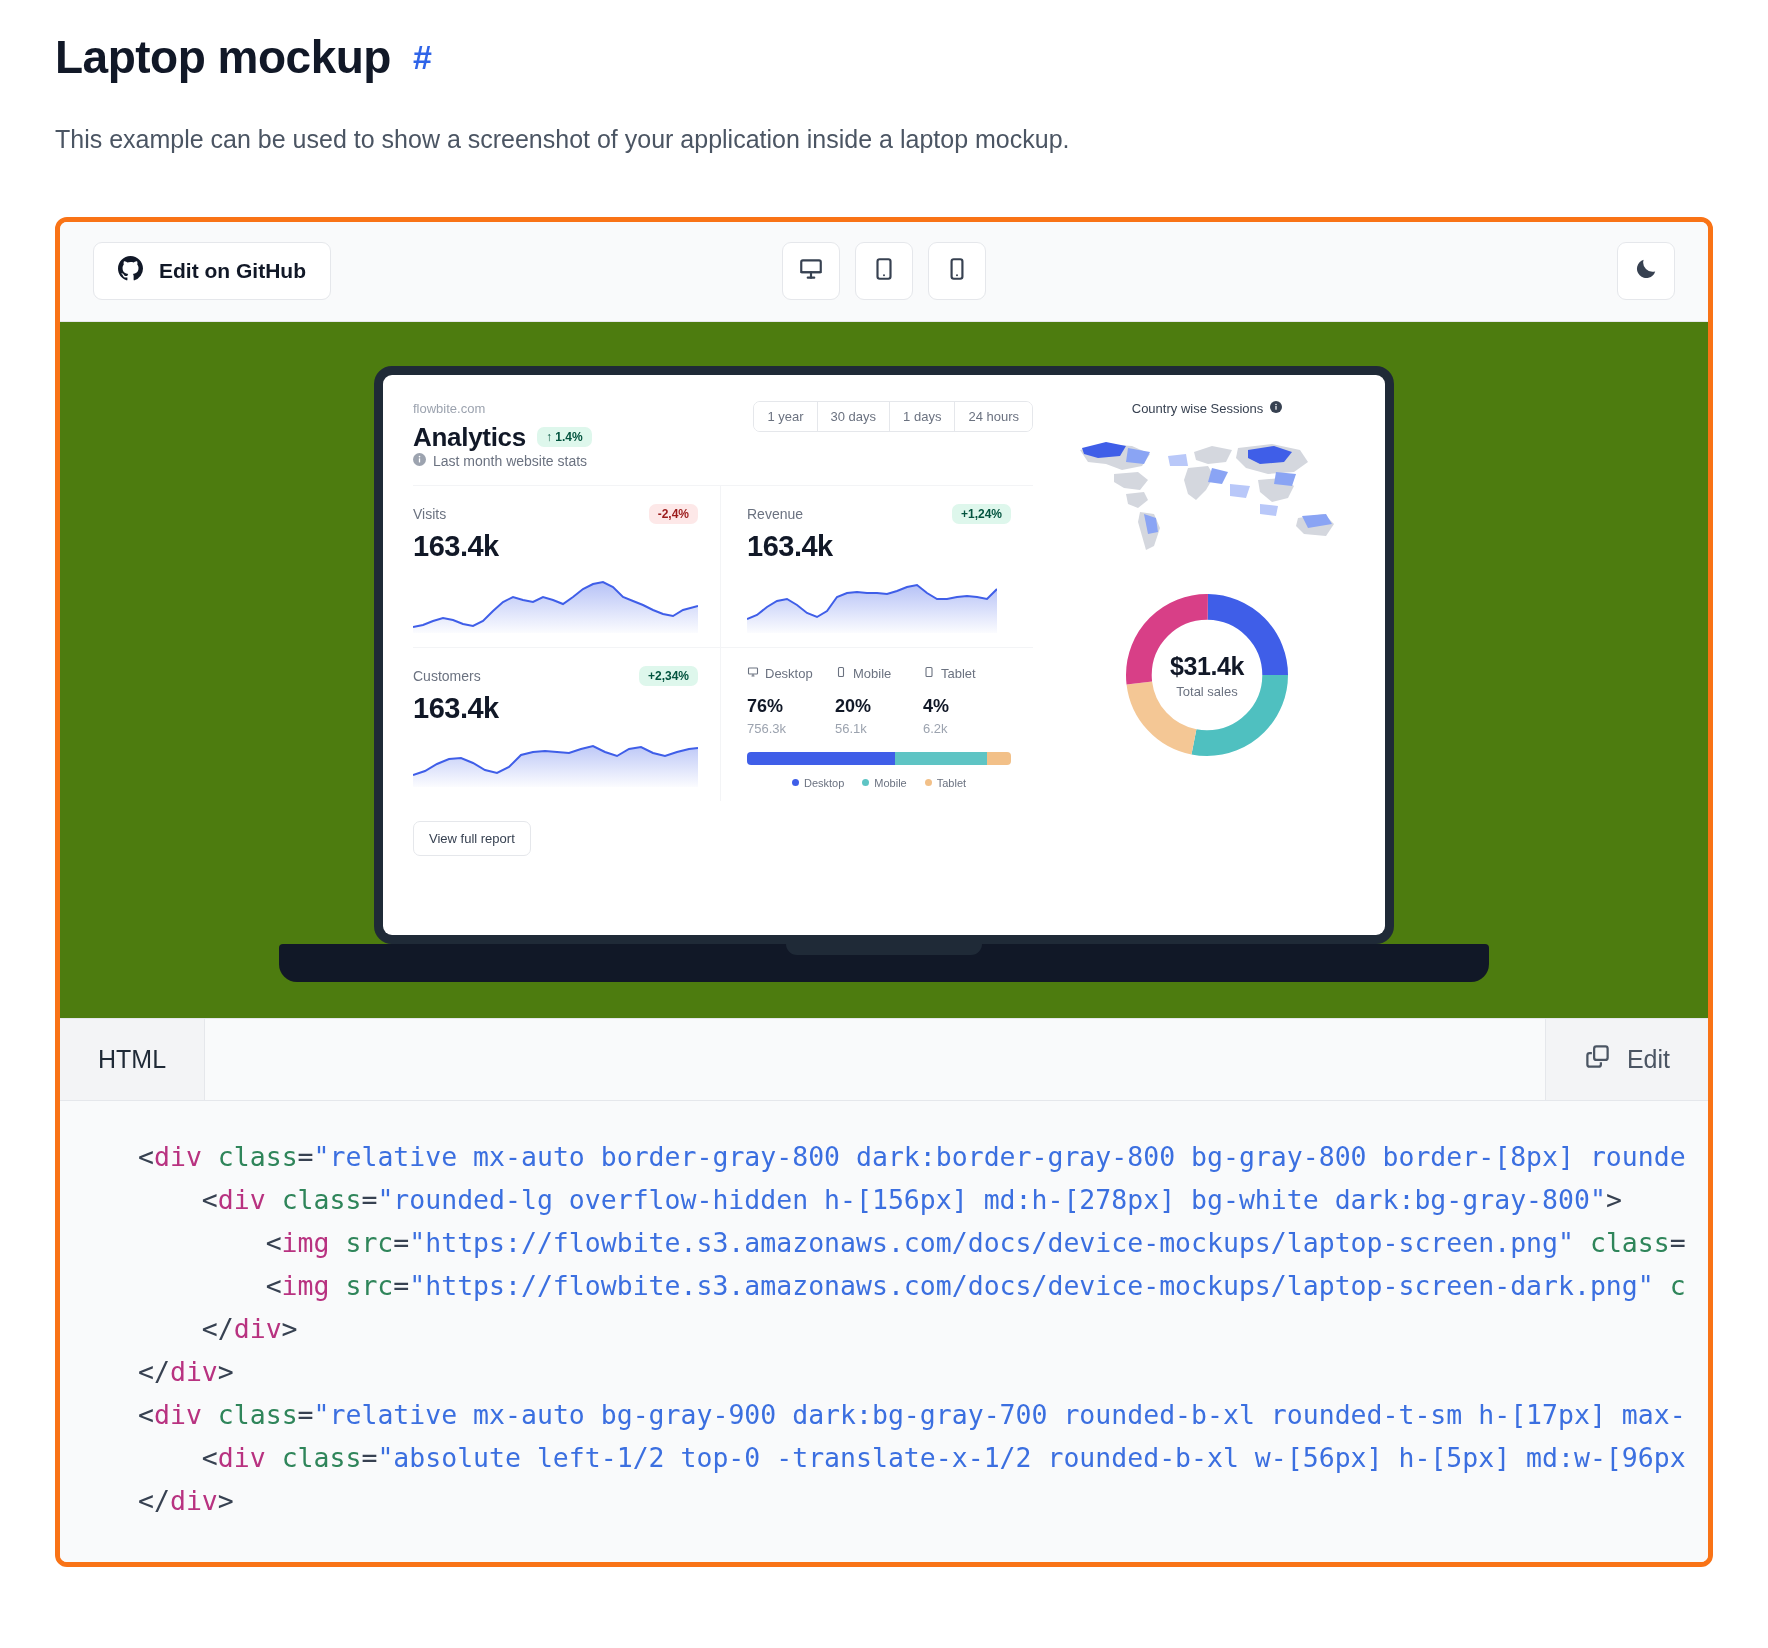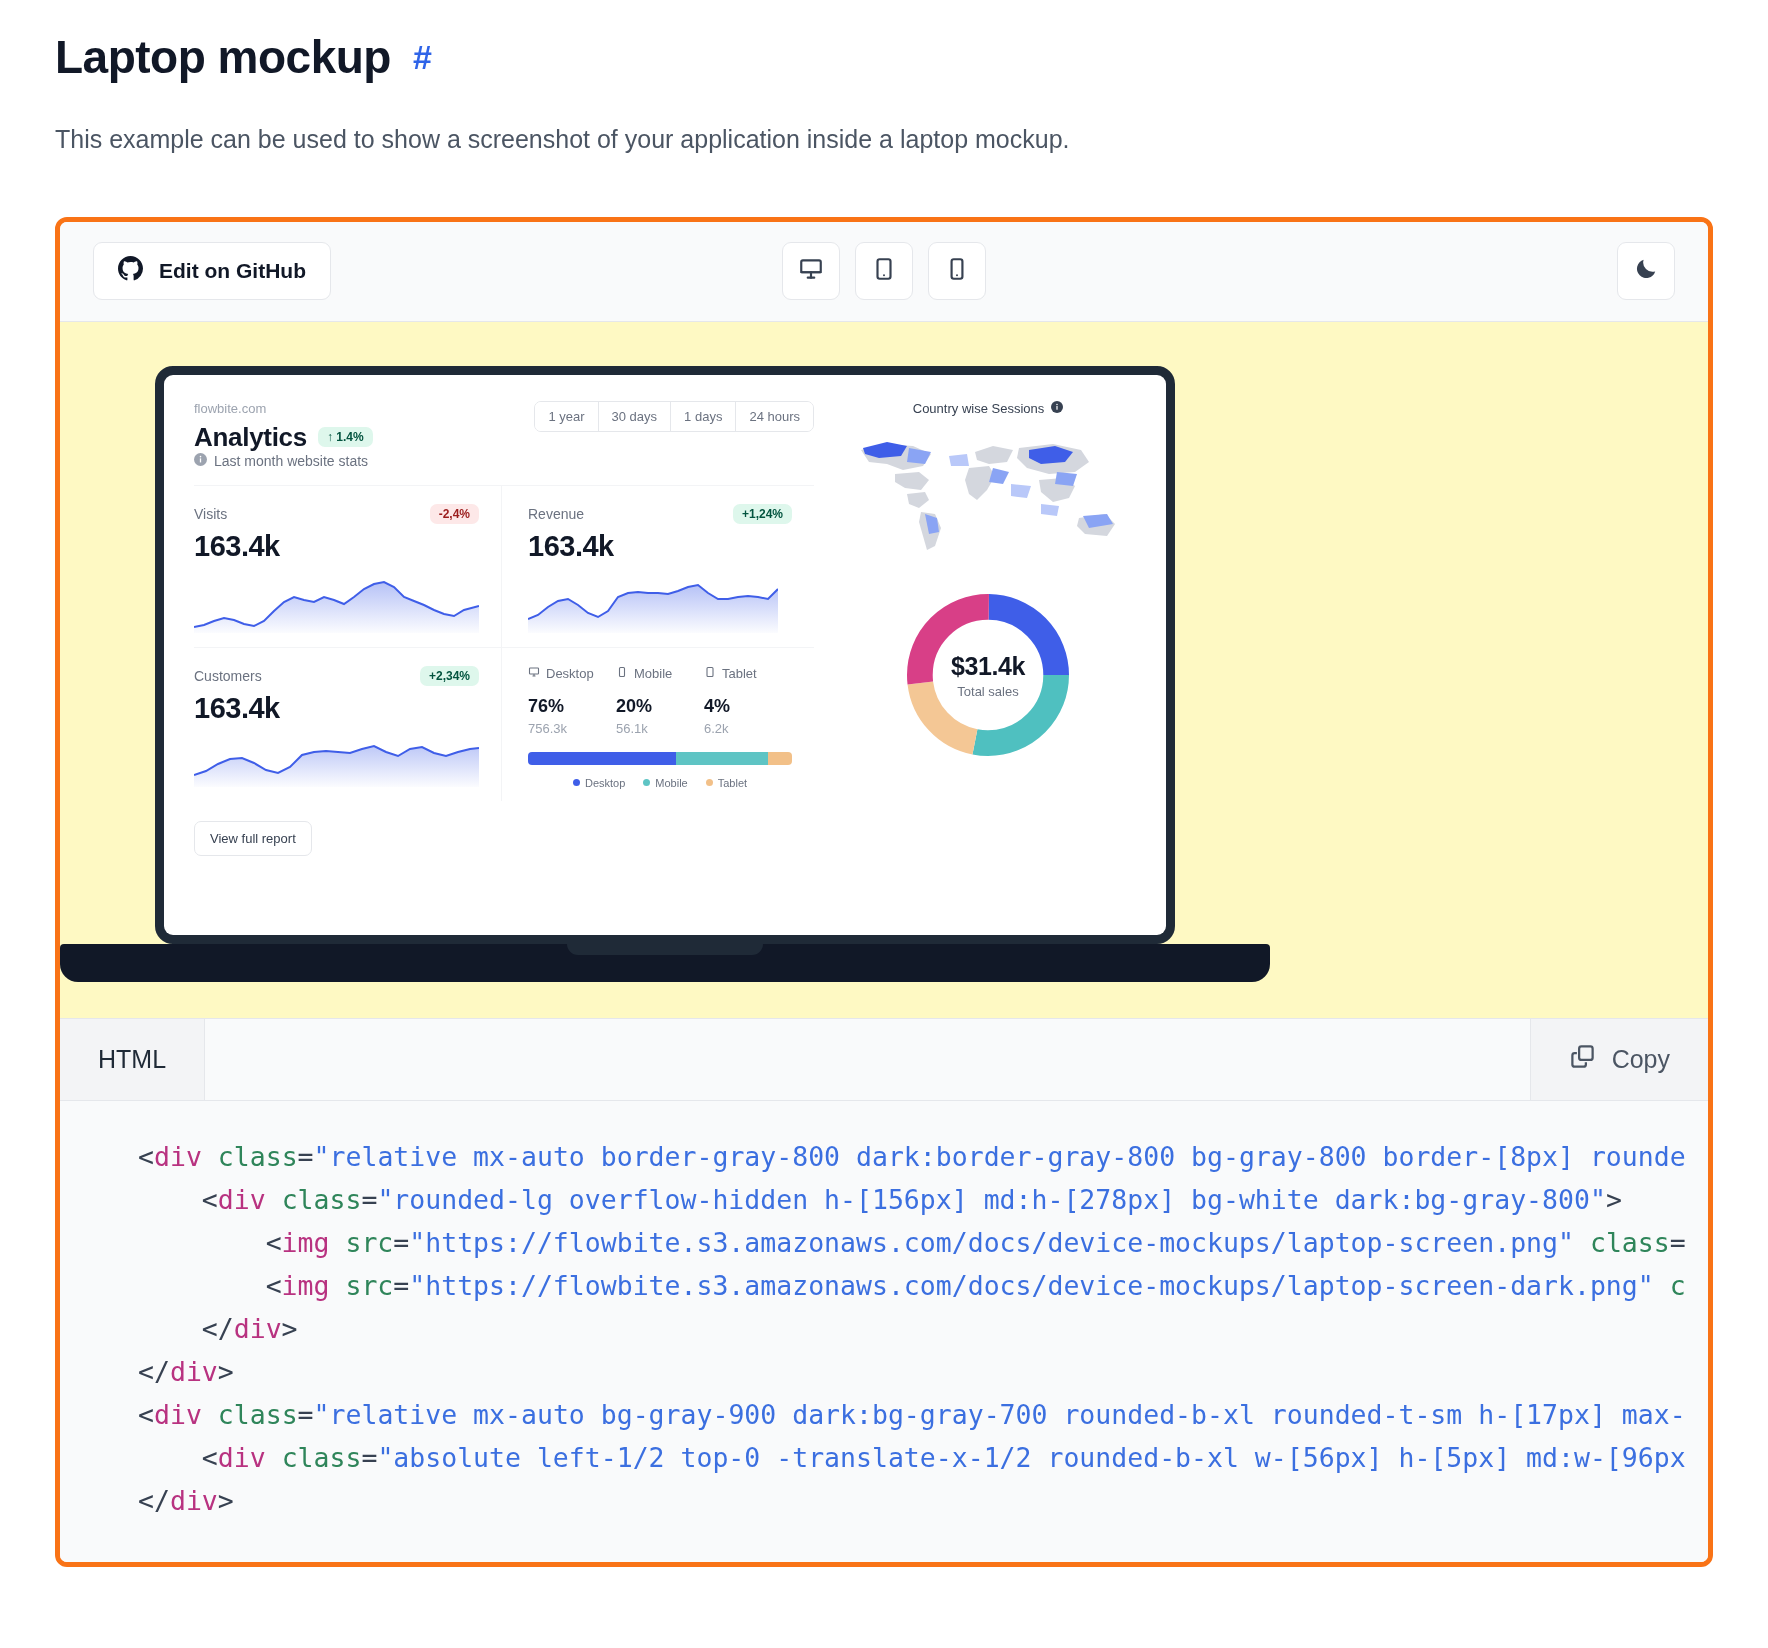--- a/index.html
+++ b/index.html
@@ -49,23 +49,23 @@
   .icon-btn {
     width:58px; height:58px;
     background:#ffffff; border:1px solid #e5e7eb; border-radius:9px;
     display:flex; align-items:center; justify-content:center;
     cursor:pointer;
   }
   .dark-btn { position:absolute; right:33px; }
 
   
   .stage {
-    background:#fef9c3;
+    background:#4d7c0f;
     padding:44px 0 36px 0;
-    display:flex; justify-content:flex-start;
+    display:flex; justify-content:center;
   }
   .laptop { width:1210px; }
   .lid {
     background:#1f2a37;
     border:9px solid #1f2a37;
     border-radius:18px;
     padding:0;
     margin:0 auto;
     width:1020px;
   }
@@ -485,21 +485,21 @@
     <div class="code-head">
       <div class="tab">HTML</div>
       <div class="code-head-spacer"></div>
       <div class="copy-btn">
         <span>
           <svg width="27" height="27" viewBox="0 0 24 24" fill="none" stroke="#4b5563" stroke-width="2" stroke-linejoin="round">
               <rect x="9" y="3" width="12" height="12" rx="2"></rect>
               <path d="M15 17v2a2 2 0 0 1-2 2H5a2 2 0 0 1-2-2v-8a2 2 0 0 1 2-2h2"></path>
             </svg>
         </span>
-        <span>Copy</span>
+        <span>Edit</span>
       </div>
     </div>
 
     <div class="code-body">
       <pre class="code"><code id="code-target"><span class="t-punc">&lt;</span><span class="t-tag">div</span><span class="t-punc"> </span><span class="t-attr">class</span><span class="t-punc">=</span><span class="t-str">"relative mx-auto border-gray-800 dark:border-gray-800 bg-gray-800 border-[8px] rounde</span>
 <span class="t-punc">    &lt;</span><span class="t-tag">div</span><span class="t-punc"> </span><span class="t-attr">class</span><span class="t-punc">=</span><span class="t-str">"rounded-lg overflow-hidden h-[156px] md:h-[278px] bg-white dark:bg-gray-800"</span><span class="t-punc">&gt;</span>
 <span class="t-punc">        &lt;</span><span class="t-tag">img</span><span class="t-punc"> </span><span class="t-attr">src</span><span class="t-punc">=</span><span class="t-str">"https://flowbite.s3.amazonaws.com/docs/device-mockups/laptop-screen.png"</span><span class="t-punc"> </span><span class="t-attr">class</span><span class="t-punc">=</span>
 <span class="t-punc">        &lt;</span><span class="t-tag">img</span><span class="t-punc"> </span><span class="t-attr">src</span><span class="t-punc">=</span><span class="t-str">"https://flowbite.s3.amazonaws.com/docs/device-mockups/laptop-screen-dark.png"</span><span class="t-punc"> </span><span class="t-attr">c</span>
 <span class="t-punc">    &lt;/</span><span class="t-tag">div</span><span class="t-punc">&gt;</span>
 <span class="t-punc">&lt;/</span><span class="t-tag">div</span><span class="t-punc">&gt;</span>

